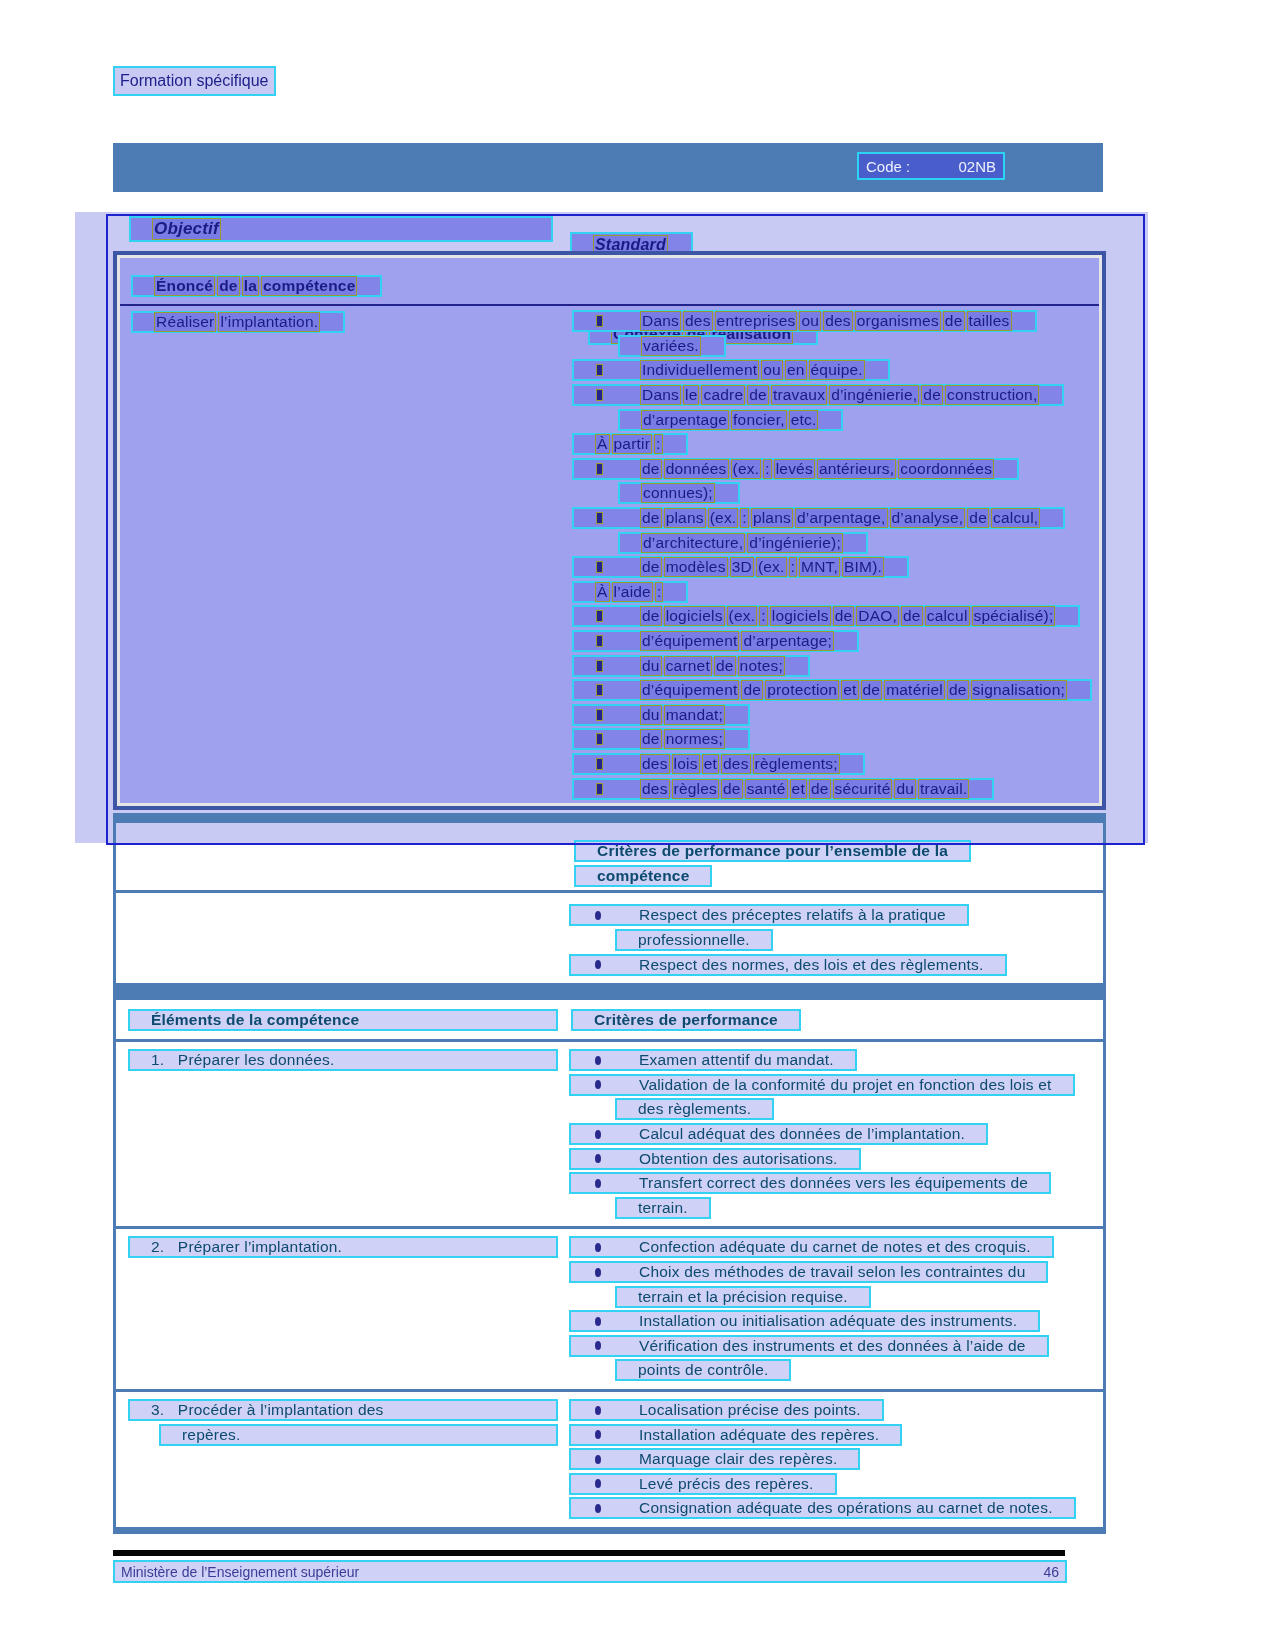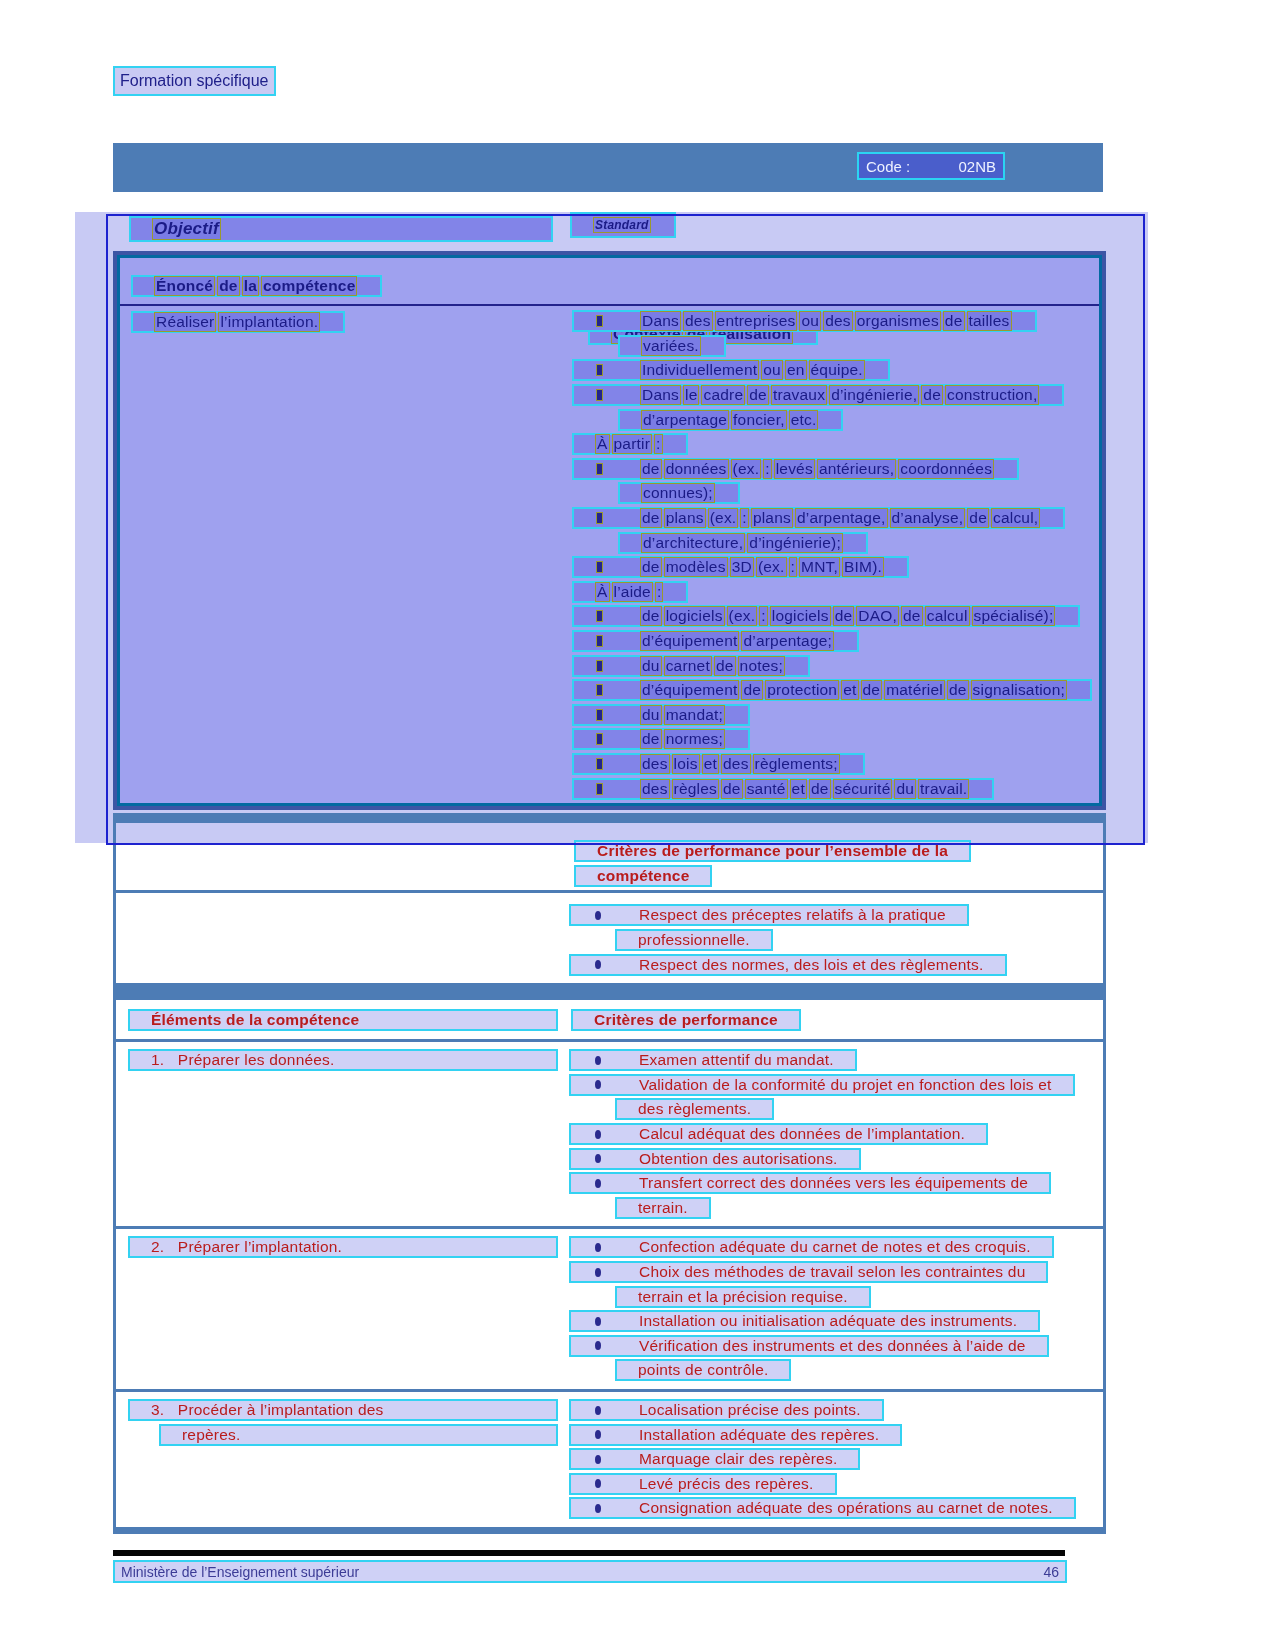--- a/index.html
+++ b/index.html
@@ -13,21 +13,21 @@
   .line{height:24.6px;display:flex;align-items:center;}
 
   
   .sec-upper .strip{background:#8284e8;color:#1b1b86;}
   .sec-upper .w{display:inline-block;border:1px solid #99992f;background:#7a7ce5;
                 padding:0 1px;margin:0 2px 0 0;}
   .sec-upper .mk{display:inline-flex;flex:0 0 44px;align-items:center;padding-left:1px;}
   .sec-upper .mk .dot{width:5px;height:10px;background:#23238c;border:1px solid #99992f;}
 
   
-  .sec-lower .strip{background:#cfd1f6;color:#b91c1c;}
+  .sec-lower .strip{background:#cfd1f6;color:#0c4a6e;}
   .sec-lower .mk{display:inline-flex;flex:0 0 44px;align-items:center;padding-left:3px;}
   .sec-lower .mk .dot{width:6px;height:9px;border-radius:50%;background:#2a2a8e;}
 
   .m-w .strip{margin-left:46px;}
   .m-n .strip{width:430px;}
   .m-nw .strip{width:399px;margin-left:31px;}
   .bold-lines .t{font-weight:bold;font-size:15.5px;}
   .fs15 .t{font-size:15.5px;}
 
   
@@ -39,28 +39,28 @@
             border:2px solid #2bd4f2;box-sizing:border-box;display:flex;align-items:center;
             justify-content:space-between;padding:0 7px;color:#eef2ff;font-size:15px;}
 
   
   .ovl-fill{position:absolute;left:75px;top:212px;width:1073px;height:631px;background:#c8caf4;z-index:0;}
   .ovl-border{position:absolute;left:106px;top:214px;width:1039px;height:631px;
               border:2px solid #1d22cf;box-sizing:border-box;z-index:6;pointer-events:none;}
 
   .obj-label{position:absolute;left:129px;top:216px;width:424px;z-index:2;
              font-weight:bold;font-style:italic;font-size:17px;}
-  .std-label{position:absolute;left:570px;top:212px;z-index:2;
-             font-weight:bold;font-style:italic;font-size:12px;border-radius:8px;}
+  .std-label{position:absolute;left:570px;top:232px;z-index:2;
+             font-weight:bold;font-style:italic;font-size:16px;border-radius:8px;}
   .obj-label .strip,.std-label .strip{height:26px;}
 
   
   .redtable{position:absolute;left:113px;top:251px;width:993px;height:559px;z-index:2;
             border:4px solid #3c55a5;box-sizing:border-box;background:#9fa1ef;}
-  .redinner{position:absolute;inset:0;border:3px solid #0369a1;}
+  .redinner{position:absolute;inset:0;border:3px solid #e5e5e5;}
   .red-hdr-sep{position:absolute;left:0;top:46px;width:100%;border-bottom:2px solid #23238c;}
   .red-hdr-left{position:absolute;left:11px;top:17px;font-weight:bold;font-size:15.5px;}
   .red-hdr-right{position:absolute;left:468px;top:17px;font-weight:bold;font-size:15.5px;margin-top:48px;}
   .red-left-cell{position:absolute;left:11px;top:53px;}
   .red-right-col{position:absolute;left:452px;top:51px;width:535px;font-size:15.5px;}
 
   
   .t2{position:absolute;left:113px;top:813px;width:993px;z-index:2;box-sizing:border-box;
       border-left:3px solid #4d7cb5;border-right:3px solid #4d7cb5;
       background:linear-gradient(180deg,rgba(0,0,0,0) 0px,rgba(0,0,0,0) 30px,#ffffff 30px);}

